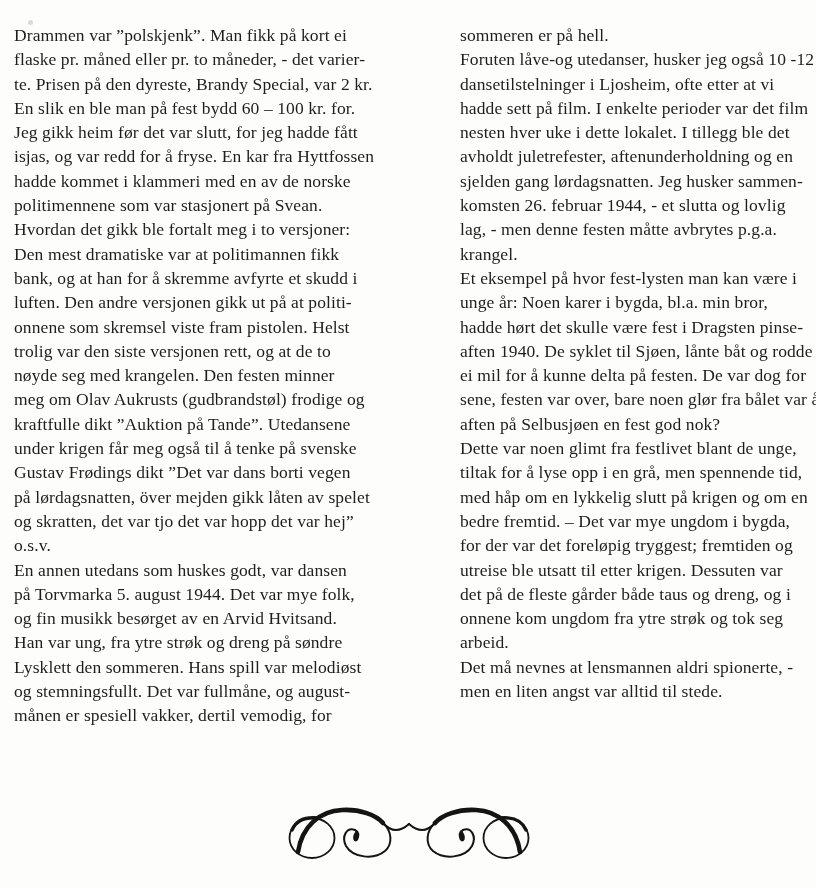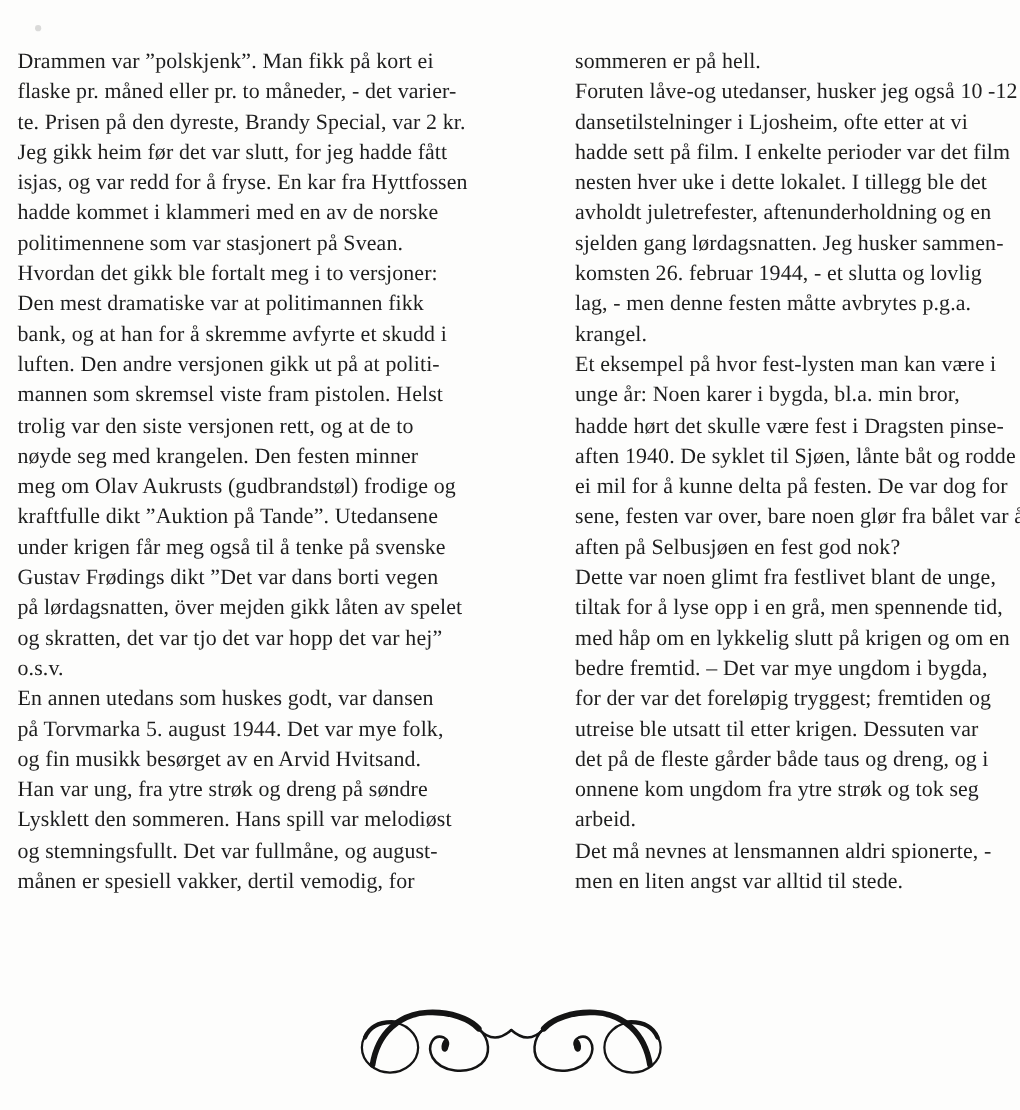--- a/index.html
+++ b/index.html
@@ -11,21 +11,21 @@
     position: relative;
     width: 816px;
     height: 888px;
     background: #fdfdfc;
     overflow: hidden;
     font-family: "Liberation Serif", "DejaVu Serif", serif;
     color: #1e1e1e;
   }
   .column {
     position: absolute;
-    top: 36px;
+    top: 23px;
     font-size: 17.5px;
     line-height: 24.3px;
     letter-spacing: 0.1px;
   }
   .column .line {
     white-space: nowrap;
   }
   .column-left  { left: 14px;  width: 398px; }
   .column-right { left: 424px; width: 390px; margin-left: 36px; }
   .flourish {
@@ -49,29 +49,30 @@
 <body>
 
 <div class="page">
 
   <div class="speck"></div>
 
   <div class="column column-left">
       <div class="line">Drammen var ”polskjenk”. Man fikk på kort ei</div>
       <div class="line">flaske pr. måned eller pr. to måneder, - det varier-</div>
       <div class="line">te. Prisen på den dyreste, Brandy Special, var 2 kr.</div>
+      <div class="line">En slik en ble man på fest bydd 60 – 100 kr. for.</div>
       <div class="line">Jeg gikk heim før det var slutt, for jeg hadde fått</div>
       <div class="line">isjas, og var redd for å fryse. En kar fra Hyttfossen</div>
       <div class="line">hadde kommet i klammeri med en av de norske</div>
       <div class="line">politimennene som var stasjonert på Svean.</div>
       <div class="line">Hvordan det gikk ble fortalt meg i to versjoner:</div>
       <div class="line">Den mest dramatiske var at politimannen fikk</div>
       <div class="line">bank, og at han for å skremme avfyrte et skudd i</div>
       <div class="line">luften. Den andre versjonen gikk ut på at politi-</div>
-      <div class="line">mannen som skremsel viste fram pistolen. Helst</div>
+      <div class="line">onnene som skremsel viste fram pistolen. Helst</div>
       <div class="line">trolig var den siste versjonen rett, og at de to</div>
       <div class="line">nøyde seg med krangelen. Den festen minner</div>
       <div class="line">meg om Olav Aukrusts (gudbrandstøl) frodige og</div>
       <div class="line">kraftfulle dikt ”Auktion på Tande”. Utedansene</div>
       <div class="line">under krigen får meg også til å tenke på svenske</div>
       <div class="line">Gustav Frødings dikt ”Det var dans borti vegen</div>
       <div class="line">på lørdagsnatten, över mejden gikk låten av spelet</div>
       <div class="line">og skratten, det var tjo det var hopp det var hej”</div>
       <div class="line">o.s.v.</div>
       <div class="line">En annen utedans som huskes godt, var dansen</div>

